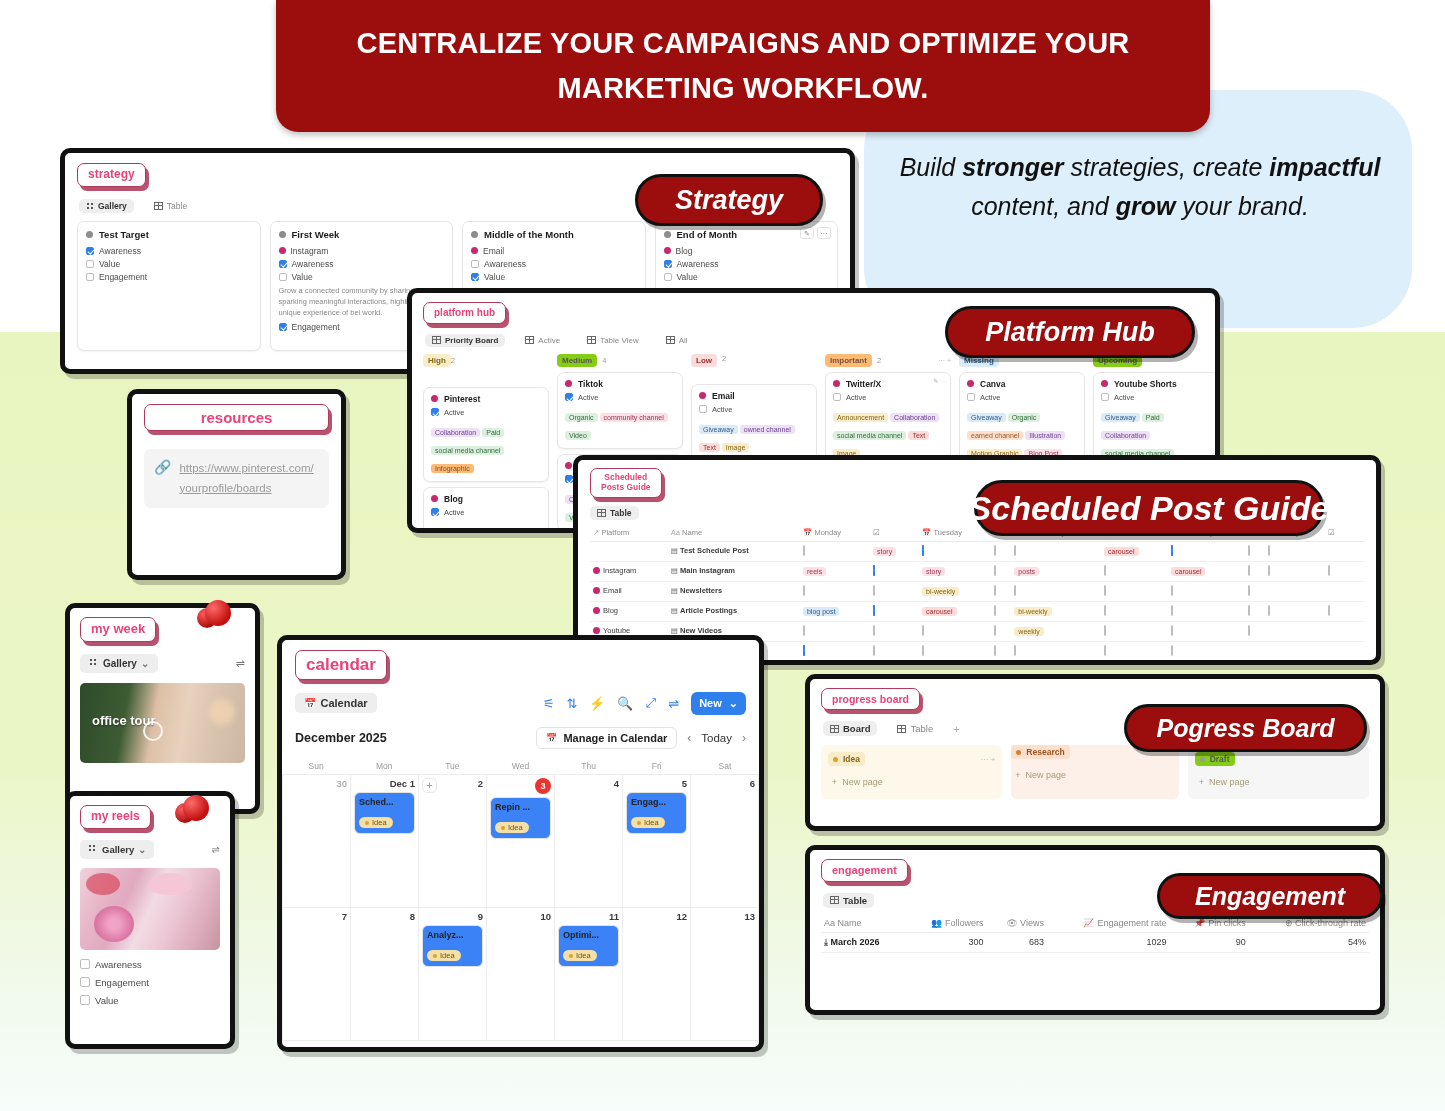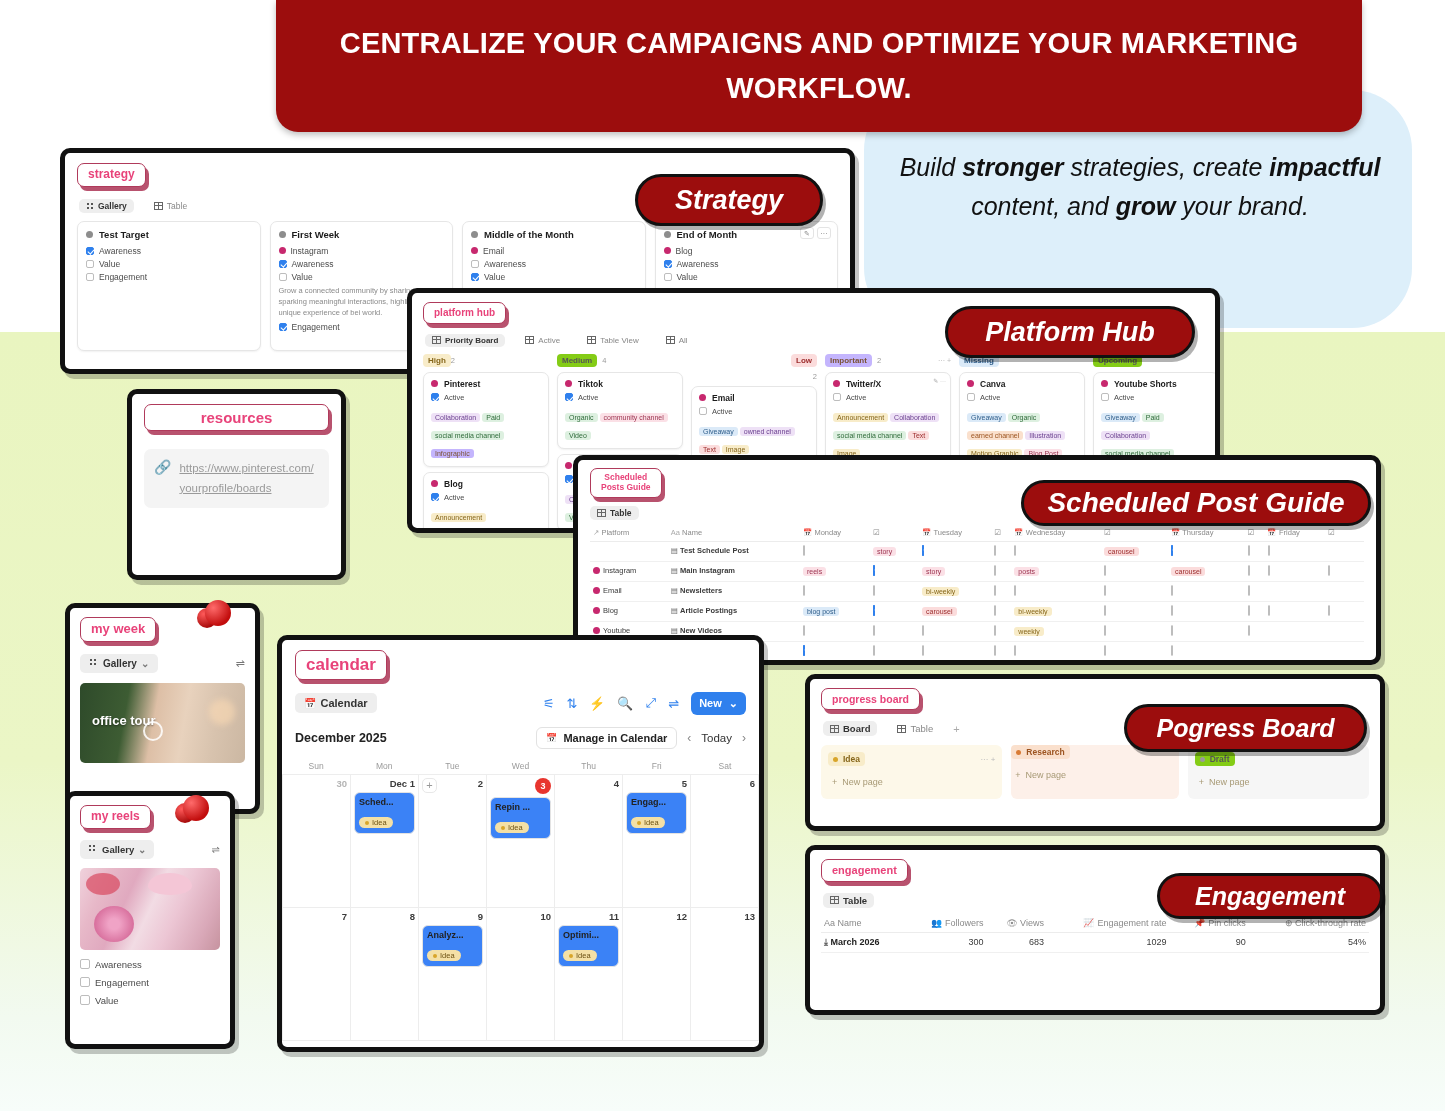--- a/index.html
+++ b/index.html
@@ -10,21 +10,21 @@
     position:relative;
     overflow:hidden;
   }
   
   #bg-white { position:absolute; left:0; top:0; width:1445px; height:332px; background:#ffffff; }
   #bg-green-fade { position:absolute; left:0; top:332px; width:1445px; height:779px;
      background:linear-gradient(180deg,#e9f5c0 0%, #ebf6c6 55%, #f2faf0 88%, #f7fdfa 100%); }
 
   
   #banner {
-    position:absolute; left:276px; top:0; width:1086px; height:132px;
+    position:absolute; left:276px; top:0; width:934px; height:132px;
     background:#9c0d0d; border-radius:0 0 22px 22px;
     display:flex; align-items:center; justify-content:flex-end;
     box-shadow:0 3px 6px rgba(0,0,0,.25);
   }
   #banner-text {
     color:#fff; font-weight:bold; font-size:29px; line-height:1.55;
     text-align:center; letter-spacing:.2px; padding:0 40px;
     font-family:"Liberation Sans", sans-serif;
   }
 
@@ -97,21 +97,21 @@
   .tag { display:inline-block;border-radius:3px;padding:1px 4px;font-size:7px;margin:1px 2px 1px 0;white-space:nowrap;}
 
   
   .t-purple{background:#eee1f6;color:#6a3f8f;}
   .t-green{background:#ddf0e0;color:#2f6b3a;}
   .t-pinkl{background:#fbe0e6;color:#9c3350;}
   .t-blue{background:#dbeaf8;color:#2e5d8a;}
   .t-yellow{background:#f8ecc9;color:#86661a;}
   .t-orange{background:#fae0cd;color:#9c5420;}
   .t-gray{background:#84cc16;color:#555;}
-  .t-brown{background:#c4b5fd;color:#7a5236;}
+  .t-brown{background:#fdba74;color:#7a5236;}
   .t-red{background:#fbdcdc;color:#9c2c2c;}
 
   .colhead{display:flex;align-items:center;gap:5px;border-radius:4px;padding:2px 5px;font-size:8px;font-weight:bold;width:max-content;}
 
   
   .ntable{width:100%;border-collapse:collapse;font-size:7.5px;color:#3a3a3a;}
   .ntable th{font-weight:normal;color:#8a8a8a;text-align:left;padding:4px 3px;border-bottom:1px solid #ececec;white-space:nowrap;}
   .ntable td{padding:4px 3px;border-bottom:1px solid #f0f0f0;vertical-align:top;}
   .ntable td.num{text-align:right;}
 
@@ -269,21 +269,21 @@
           <span class="tblicon"></span>
           <span>Table View</span>
         </div>
         <div class="viewchip plain" style="font-size: 8px;">
           <span class="tblicon"></span>
           <span>All</span>
         </div>
       </div>
     <div style="display:flex;gap:8px;" id="ph-cols">
         <div style="width: 126px; flex: 0 0 auto;">
-          <div style="display:flex;align-items:center;margin-bottom:5px;">
+          <div style="display:flex;align-items:center;margin-bottom:20px;">
             <span class="colhead t-yellow">High</span>
             <span style="font-size:7.5px;color:#9a9a9a;">2</span>
           </div>
           <div class="card" style="padding:6px 7px;margin-bottom:5px;position:relative;">
             <div class="card-title" style="font-size:8.5px;margin-bottom:4px;">
               <span class="dot pink"></span>
               <span>Pinterest</span>
             </div>
             <div class="chkrow" style="font-size:7.5px;margin:2px 0 4px;">
               <span class="chk on"></span>
@@ -325,21 +325,21 @@
               <span>Youtube</span>
             </div>
             <div class="chkrow" style="font-size:7.5px;margin:2px 0 4px;">
               <span class="chk on"></span>
               <span>Active</span>
             </div>
             <div><span class="tag t-purple">Collaboration</span><span class="tag t-purple">owned channel</span><span class="tag t-green">Video</span></div>
           </div>
         </div>
         <div style="width: 126px; flex: 0 0 auto;">
-          <div style="display:flex;align-items:flex-end;gap:5px;margin-bottom:5px;flex-direction:column;">
+          <div style="display:flex;align-items:flex-start;gap:5px;margin-bottom:17px;">
             <span class="colhead t-red">Low</span>
             <span style="font-size:7.5px;color:#9a9a9a;">2</span>
           </div>
           <div class="card" style="padding:6px 7px;margin-bottom:5px;position:relative;">
             <div class="card-title" style="font-size:8.5px;margin-bottom:4px;">
               <span class="dot pink"></span>
               <span>Email</span>
             </div>
             <div class="chkrow" style="font-size:7.5px;margin:2px 0 4px;">
               <span class="chk"></span>
@@ -573,21 +573,21 @@
             <td></td>
             <td></td>
             <td></td>
             <td></td>
             <td></td>
           </tr>
         </tbody>
       </table>
   </div>
 </div>
-<div class="pill" style="left:1021px;top:480px;width:350px;height:46px;font-size:28px;">Scheduled Post Guide</div>
+<div class="pill" style="left:974px;top:480px;width:350px;height:56px;font-size:34px;">Scheduled Post Guide</div>
 
 <div class="frame" style="left:127px;top:389px;width:219px;height:191px;">
   <div style="padding:10px 12px;">
     <div class="tagtitle" style="font-size:15px;display:block;text-align:center;">resources</div>
     <div style="margin-top:18px;background:#f4f4f4;border-radius:7px;padding:10px;display:flex;gap:8px;align-items:flex-start;">
       <span style="font-size:14px;color:#666;flex:none;">🔗</span>
       <span style="font-size:11.5px;color:#9a9a9a;line-height:1.7;text-decoration:underline;word-break:break-all;">https://www.pinterest.com/yourprofile/boards</span>
     </div>
   </div>
 </div>

